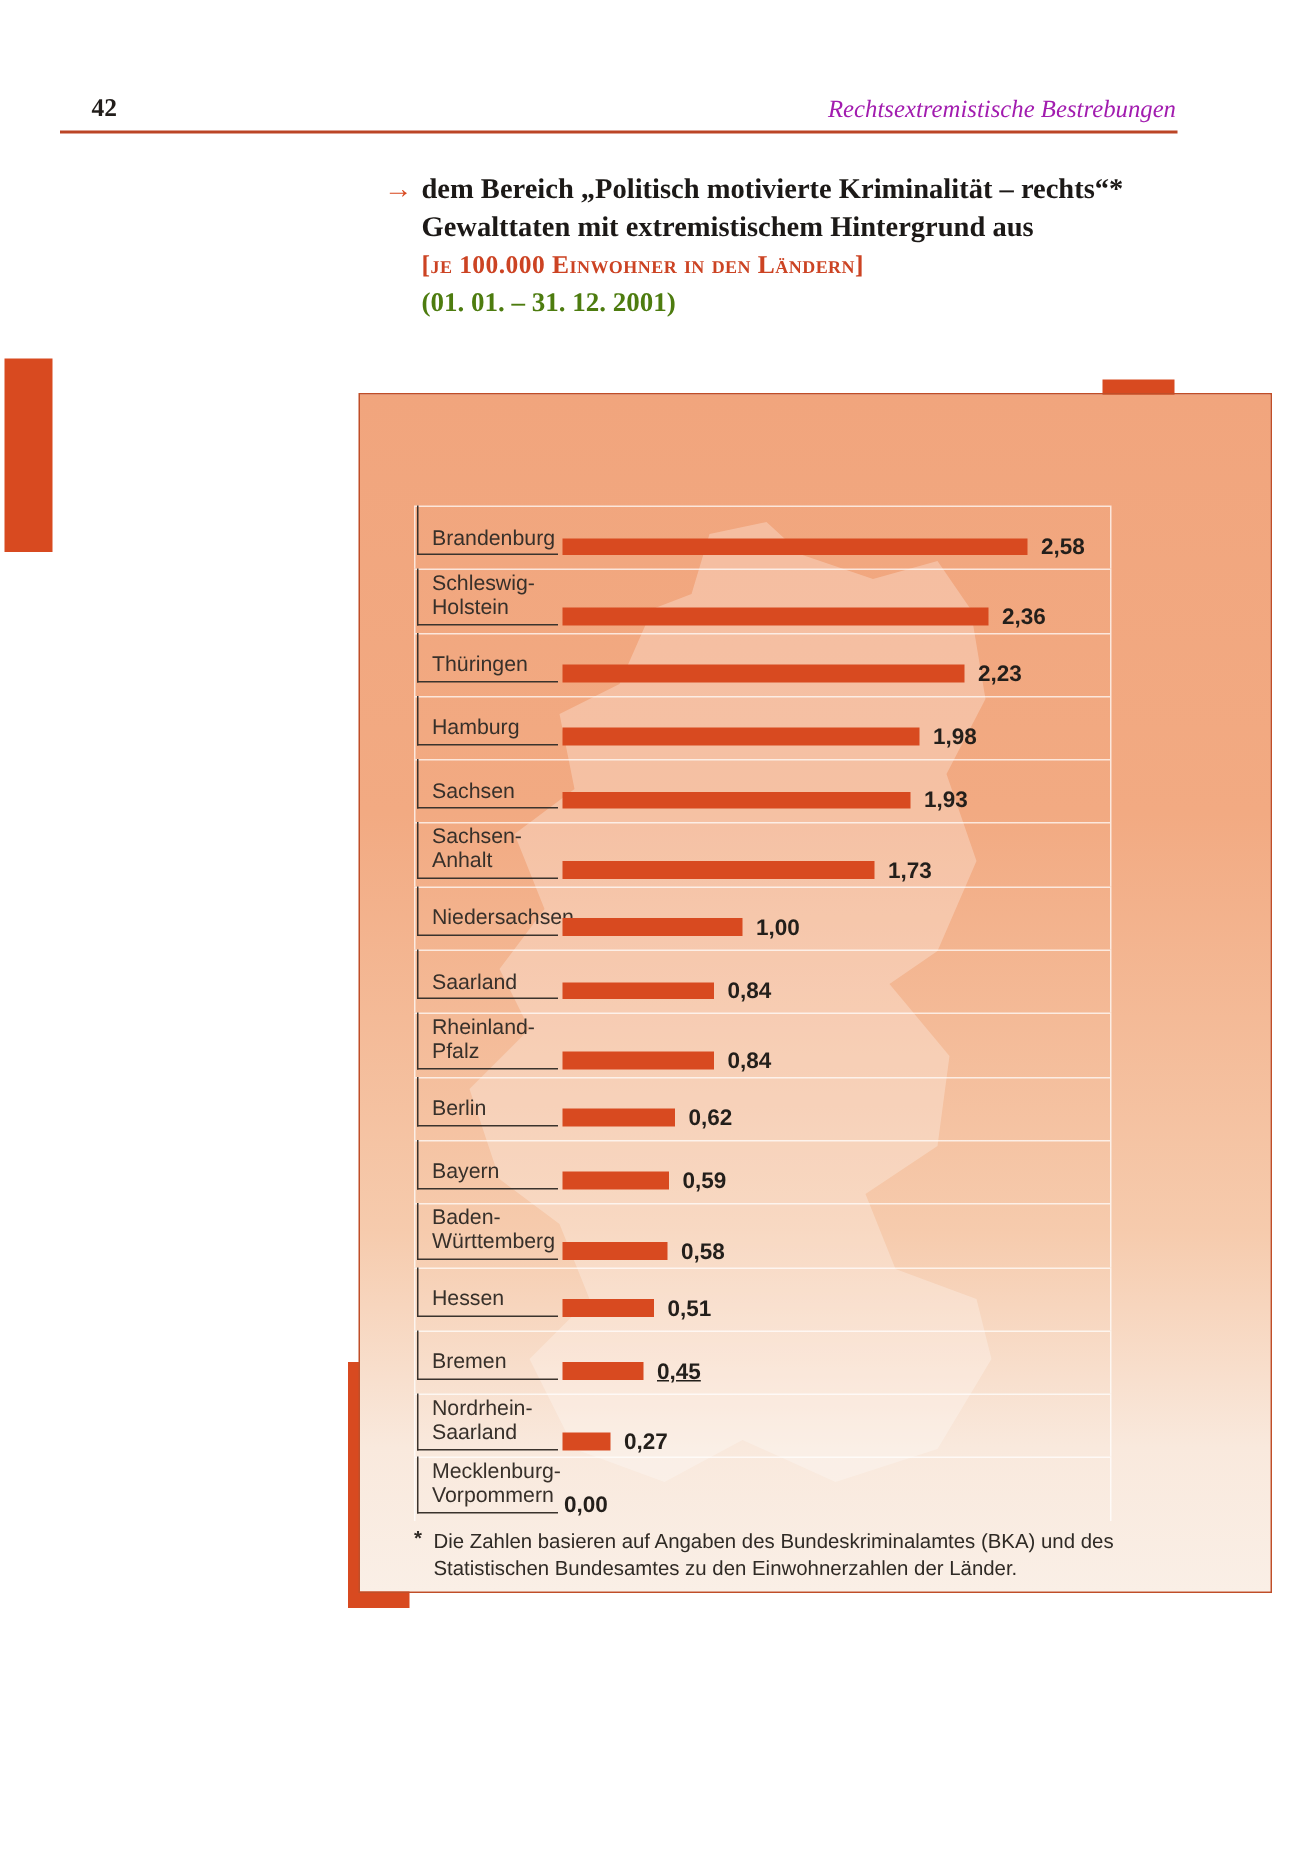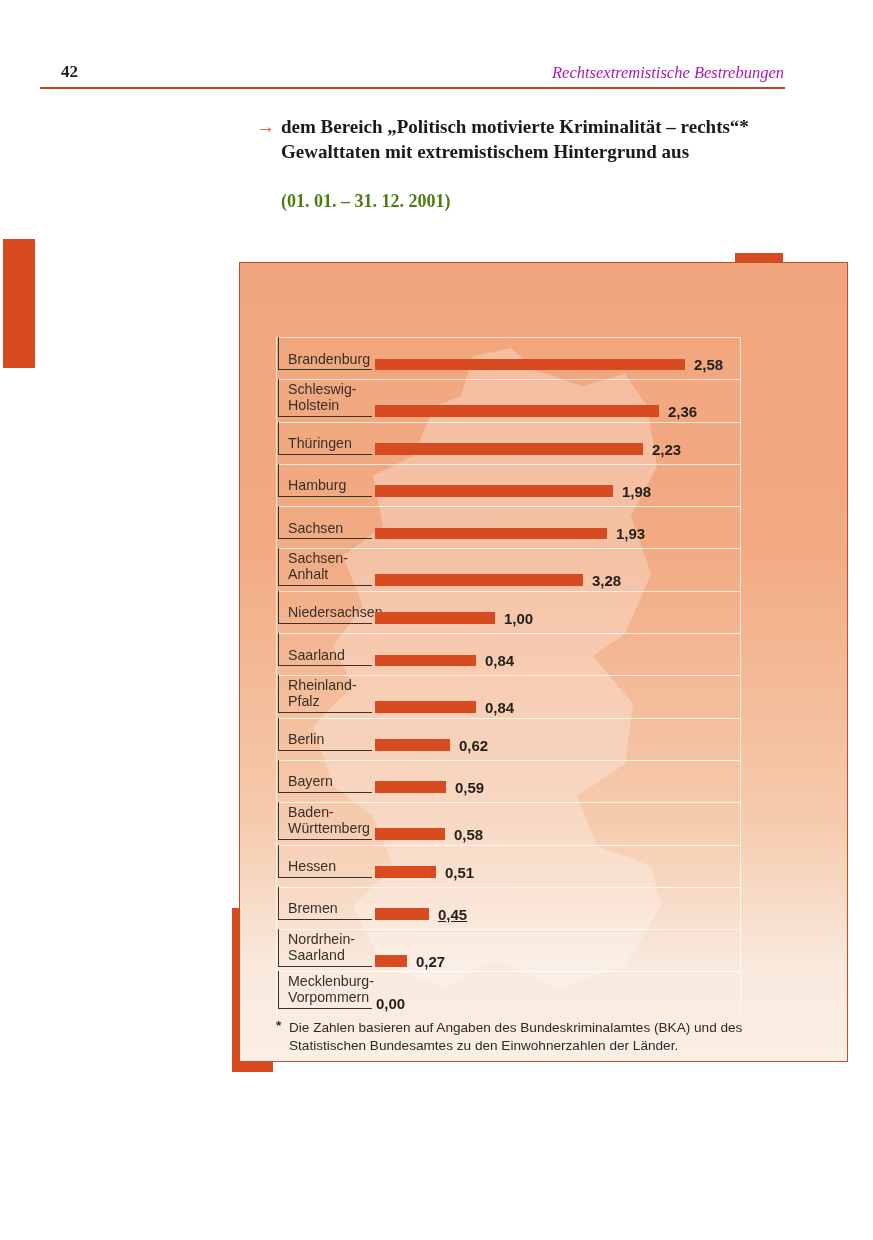--- a/index.html
+++ b/index.html
@@ -59,20 +59,21 @@
 
   <div class="page-number">42</div>
   <div class="running-header">Rechtsextremistische Bestrebungen</div>
   <div class="header-rule"></div>
 
   <div class="title-arrow">→</div>
   <div class="figure-title">
     <div>dem Bereich „Politisch motivierte Kriminalität – rechts“*</div>
     <div>Gewalttaten mit extremistischem Hintergrund aus</div>
   </div>
+  <div class="figure-subtitle">[je 100.000 Einwohner in den Ländern]</div>
   <div class="figure-period">(01. 01. – 31. 12. 2001)</div>
 
   <div class="deco deco-left-margin"></div>
   <div class="deco deco-top-right"></div>
   <div class="deco deco-bottom-left"></div>
 
   <div class="panel">
 
     <svg class="map-watermark" viewBox="0 0 450 660" xmlns="http://www.w3.org/2000/svg">
       <path fill="#ffffff" fill-opacity="0.27" d="M178,8 L216,0 L240,22 L287,38 L330,26 L352,58 L362,118 L336,168 L356,226 L330,286 L298,308
@@ -128,21 +129,21 @@
     <div class="val" style="left: 376px; top: 20px;">1,93</div>
   </div>
 
   <div class="row">
     <div class="rowbox"></div>
     <div class="labelbox two-line">
             <div>Sachsen-</div>
             <div>Anhalt</div>
           </div>
     <div class="bar" style="width: 208px; top: 26px; background: rgb(216, 74, 32);"></div>
-    <div class="val" style="left: 352px; top: 24.5px;">3,28</div>
+    <div class="val" style="left: 352px; top: 24.5px;">1,73</div>
   </div>
 
   <div class="row">
     <div class="rowbox"></div>
     <div class="labelbox">
             <div>Niedersachsen</div>
           </div>
     <div class="bar" style="width: 120px; top: 21.5px; background: rgb(216, 74, 32);"></div>
     <div class="val" style="left: 264px; top: 20px;">1,00</div>
   </div>

